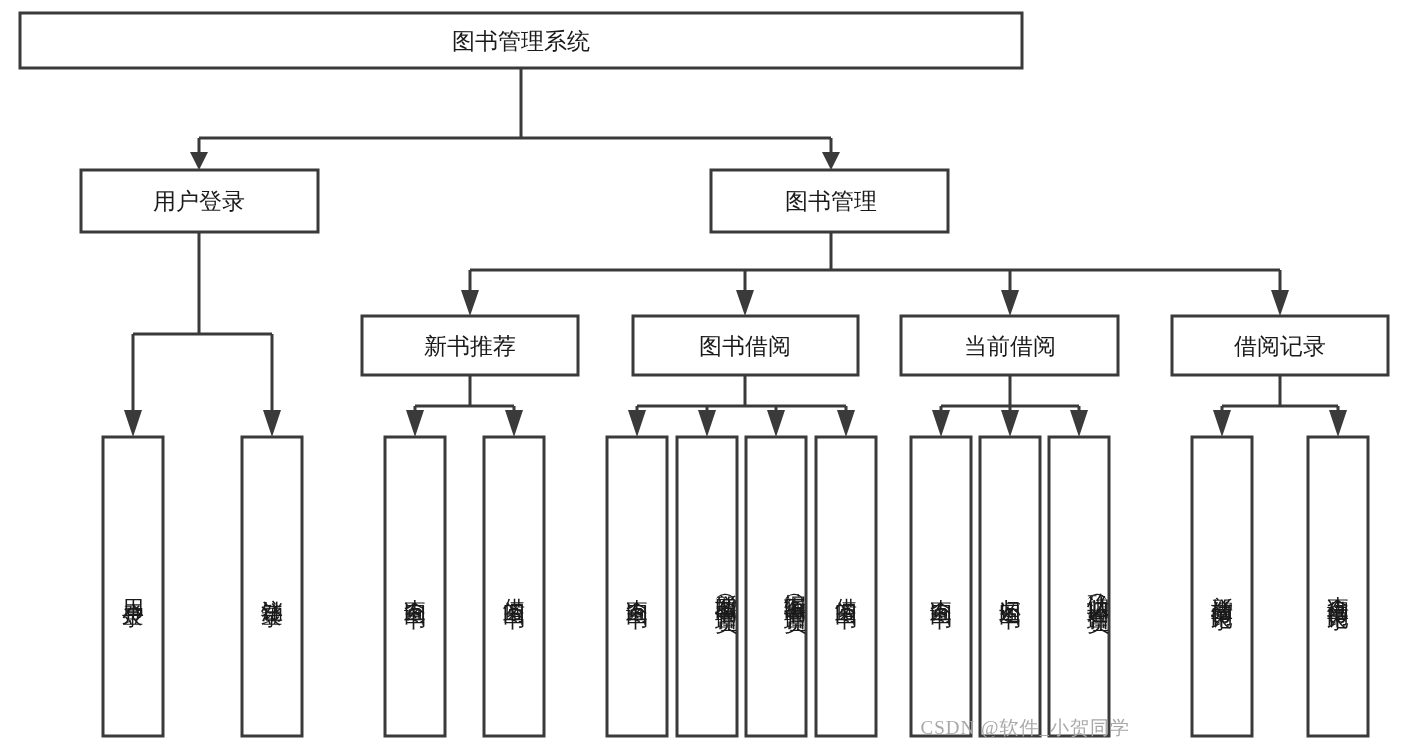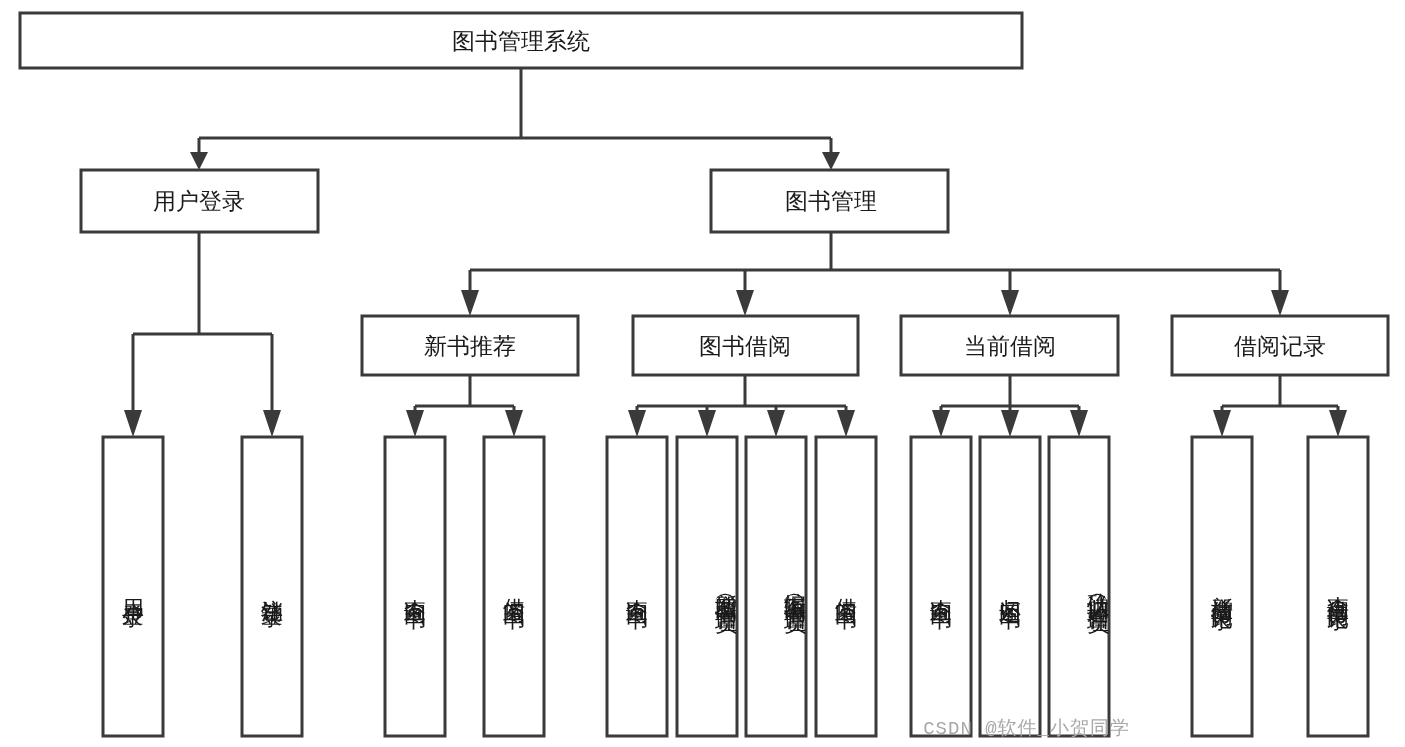--- a/index.html
+++ b/index.html
@@ -62,21 +62,21 @@
     white-space: nowrap;
     pointer-events: none;
   }
   .vlabel.centered {
     align-items: center;
   }
   .watermark {
     position: absolute;
     right: 12px;
     bottom: 6px;
-    font-family: Liberation Mono, monospace;
+    font-family: Liberation Serif, serif;
     font-size: 19px;
     color: #a8a8a8;
     letter-spacing: 1px;
     white-space: nowrap;
     margin-top: 18px;
   }
 </style>
 </head>
 <body>
 

